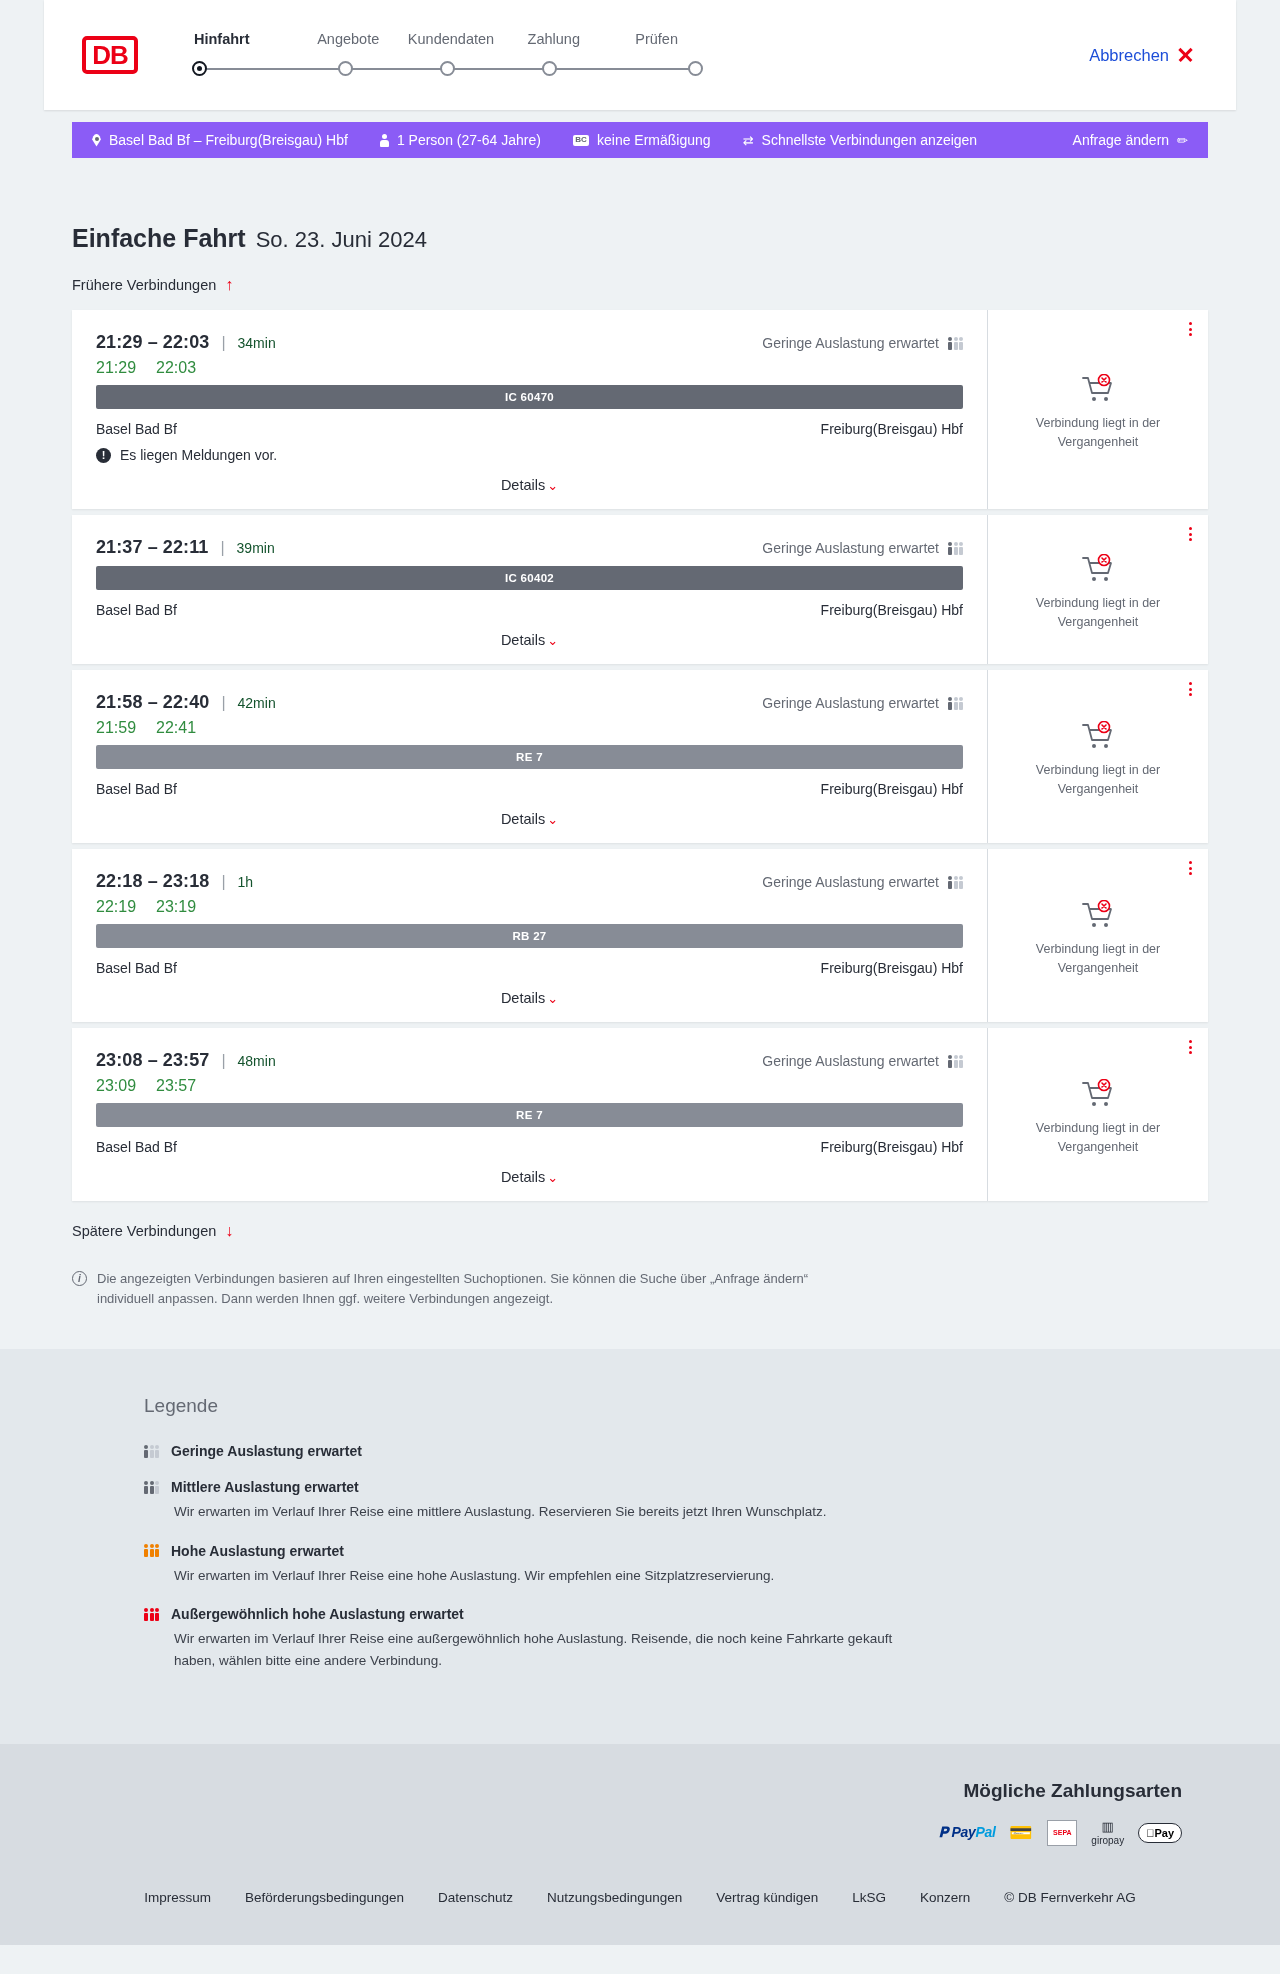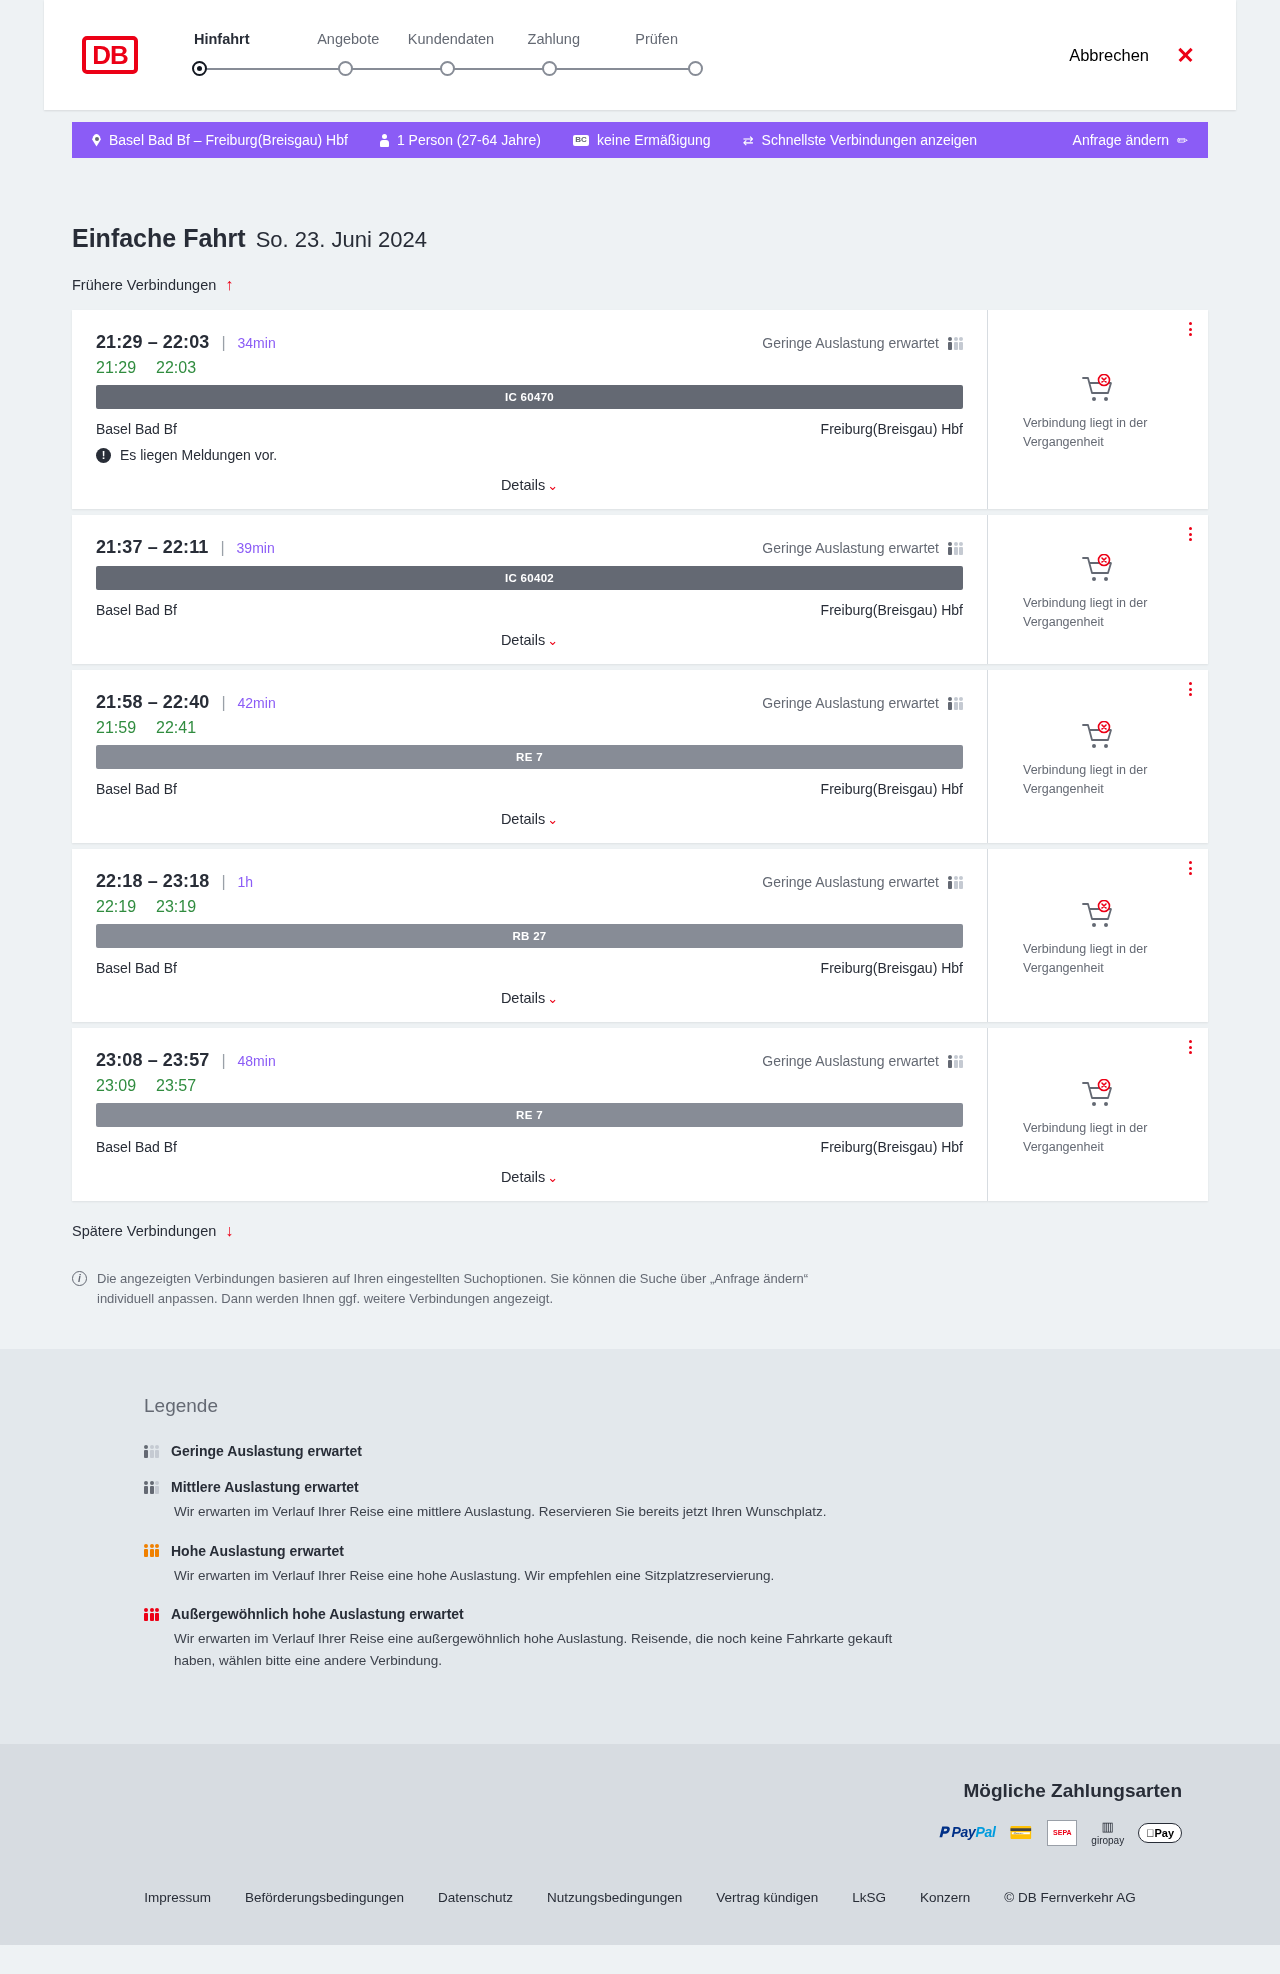--- a/index.html
+++ b/index.html
@@ -56,22 +56,22 @@
     width: 15px; height: 15px; border-radius: 50%;
     border: 2px solid #878c96; background: #fff; position: relative; z-index: 2;
   }
   .dot.done { border-color: #131821; }
   .dot.done::after {
     content: ""; position: absolute; left: 3px; top: 3px;
     width: 5px; height: 5px; border-radius: 50%; background: #131821;
   }
   .cancel-btn {
     position: absolute; right: 42px; top: 50%; transform: translateY(-50%);
-    display: flex; align-items: center; gap: 28px;
-    font-size: 16.5px; color: #000000; cursor: pointer;
+    display: flex; align-items: center; gap: 8px;
+    font-size: 16.5px; color: #1d4ed8; cursor: pointer;
   }
   .x-icon { width: 17px; height: 17px; position: relative; }
   .x-icon::before, .x-icon::after {
     content: ""; position: absolute; left: 0; top: 7px;
     width: 17px; height: 2.6px; background: #ec0016;
   }
   .x-icon::before { transform: rotate(45deg); }
   .x-icon::after  { transform: rotate(-45deg); }
 
   
@@ -117,21 +117,21 @@
   }
   .card-left { flex: 1; padding: 22px 24px 16px 24px; }
   .card-right {
     width: 221px; flex: none; border-left: 1px solid #d7dce1;
     position: relative; display: flex; flex-direction: column;
     align-items: center; justify-content: center; padding: 10px 16px 18px;
   }
   .row-top { display: flex; align-items: baseline; }
   .times-main { font-size: 18px; font-weight: 700; letter-spacing: .1px; }
   .sep-pipe { color: #9aa0a8; margin: 0 12px; font-weight: 400; }
-  .duration { font-size: 14px; color: #8b5cf6; }
+  .duration { font-size: 14px; color: #14532d; }
   .occupancy {
     margin-left: auto; display: flex; align-items: center; gap: 9px;
     font-size: 14px; color: #646973;
   }
   .occ-bars { display: flex; align-items: flex-end; gap: 1.5px; }
   .occ-p { width: 4px; position: relative; }
   .occ-p i { display: block; width: 4px; height: 4px; border-radius: 50%; }
   .occ-p b { display: block; width: 4px; height: 8px; margin-top: 1px; border-radius: 1px; }
   .occ-p.on i, .occ-p.on b { background: #646973; }
   .occ-p.off i, .occ-p.off b { background: #c5cad2; }
@@ -166,21 +166,21 @@
   .chev { color: #ec0016; font-size: 13px; }
 
   .kebab {
     position: absolute; top: 12px; right: 16px; cursor: pointer;
     display: flex; flex-direction: column; gap: 2.5px;
   }
   .kebab span { width: 3px; height: 3px; background: #ec0016; border-radius: 50%; }
 
   .cart-wrap { margin-top: 14px; position: relative; width: 34px; height: 30px; }
   .cart-note {
-    margin-top: 10px; font-size: 12.5px;
+    margin-top: 10px; text-align: center; font-size: 12.5px;
     color: #646973; line-height: 1.45; max-width: 150px;
   }
 
   
   .info-note {
     display: flex; gap: 10px; font-size: 13px; color: #646973;
     line-height: 1.55; padding-bottom: 40px; max-width: 770px;
   }
   .info-ico {
     width: 15px; height: 15px; border-radius: 50%;

